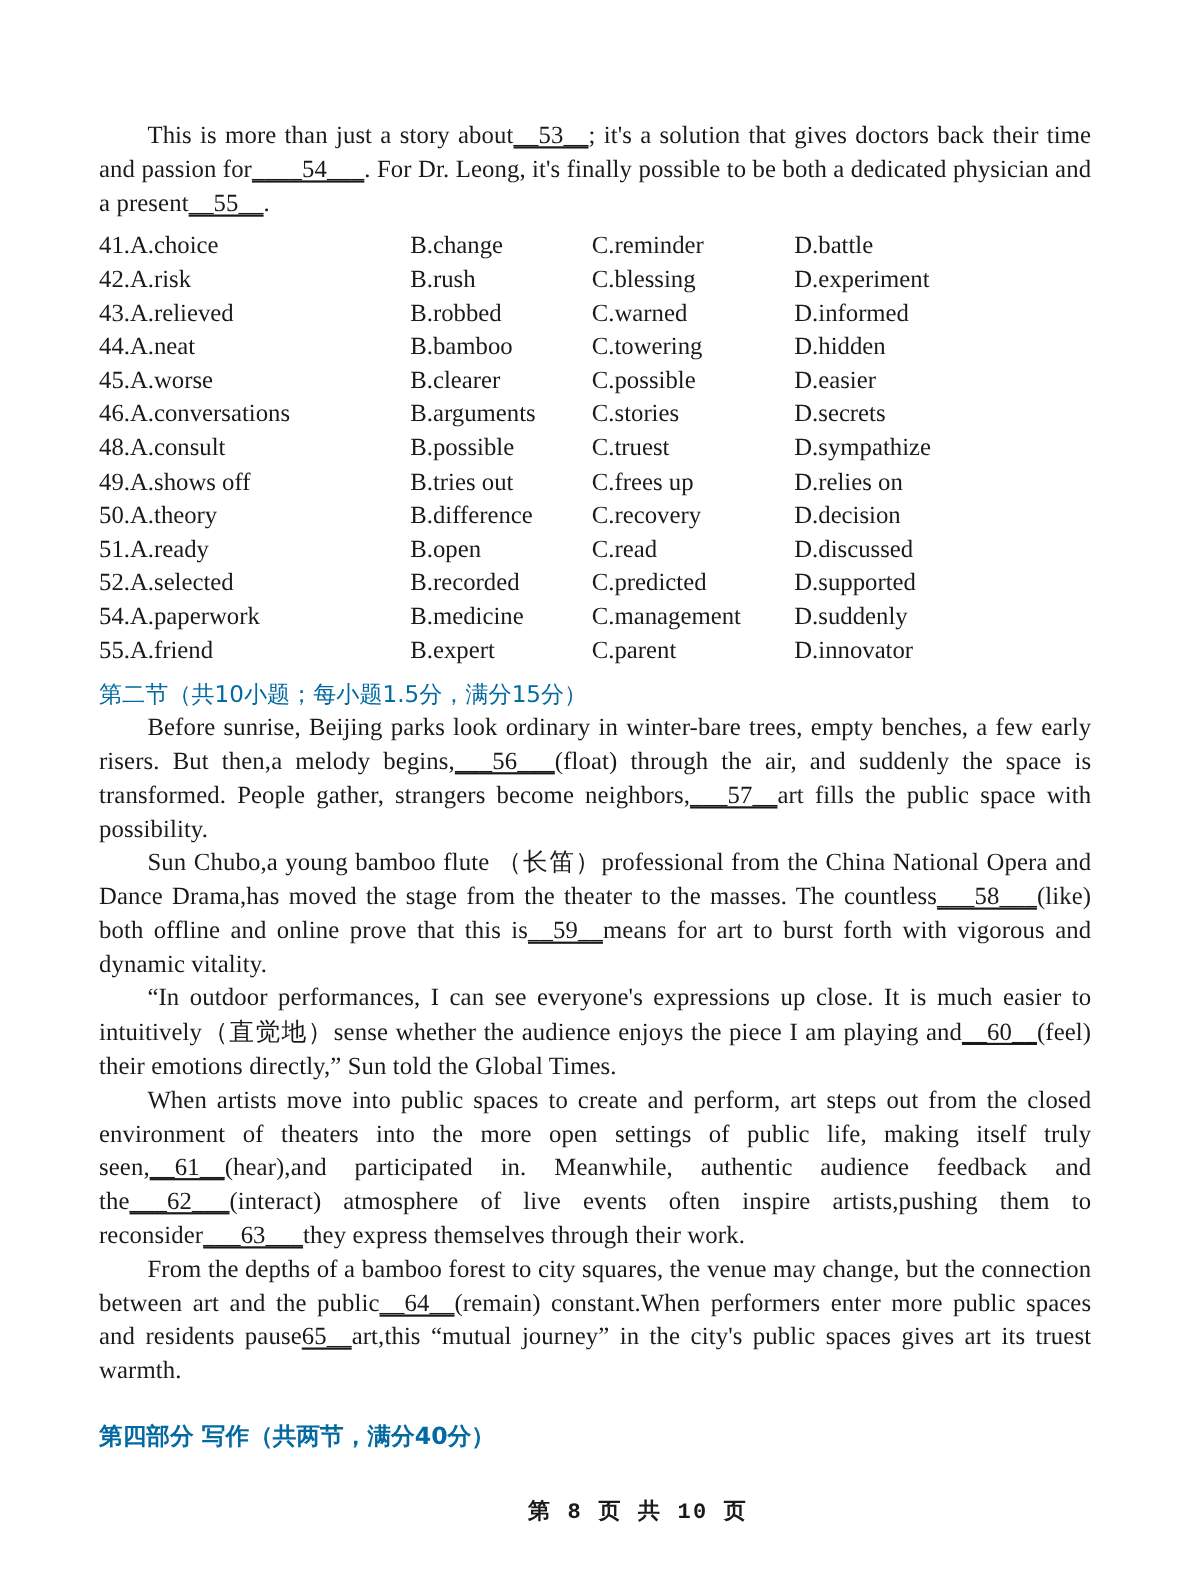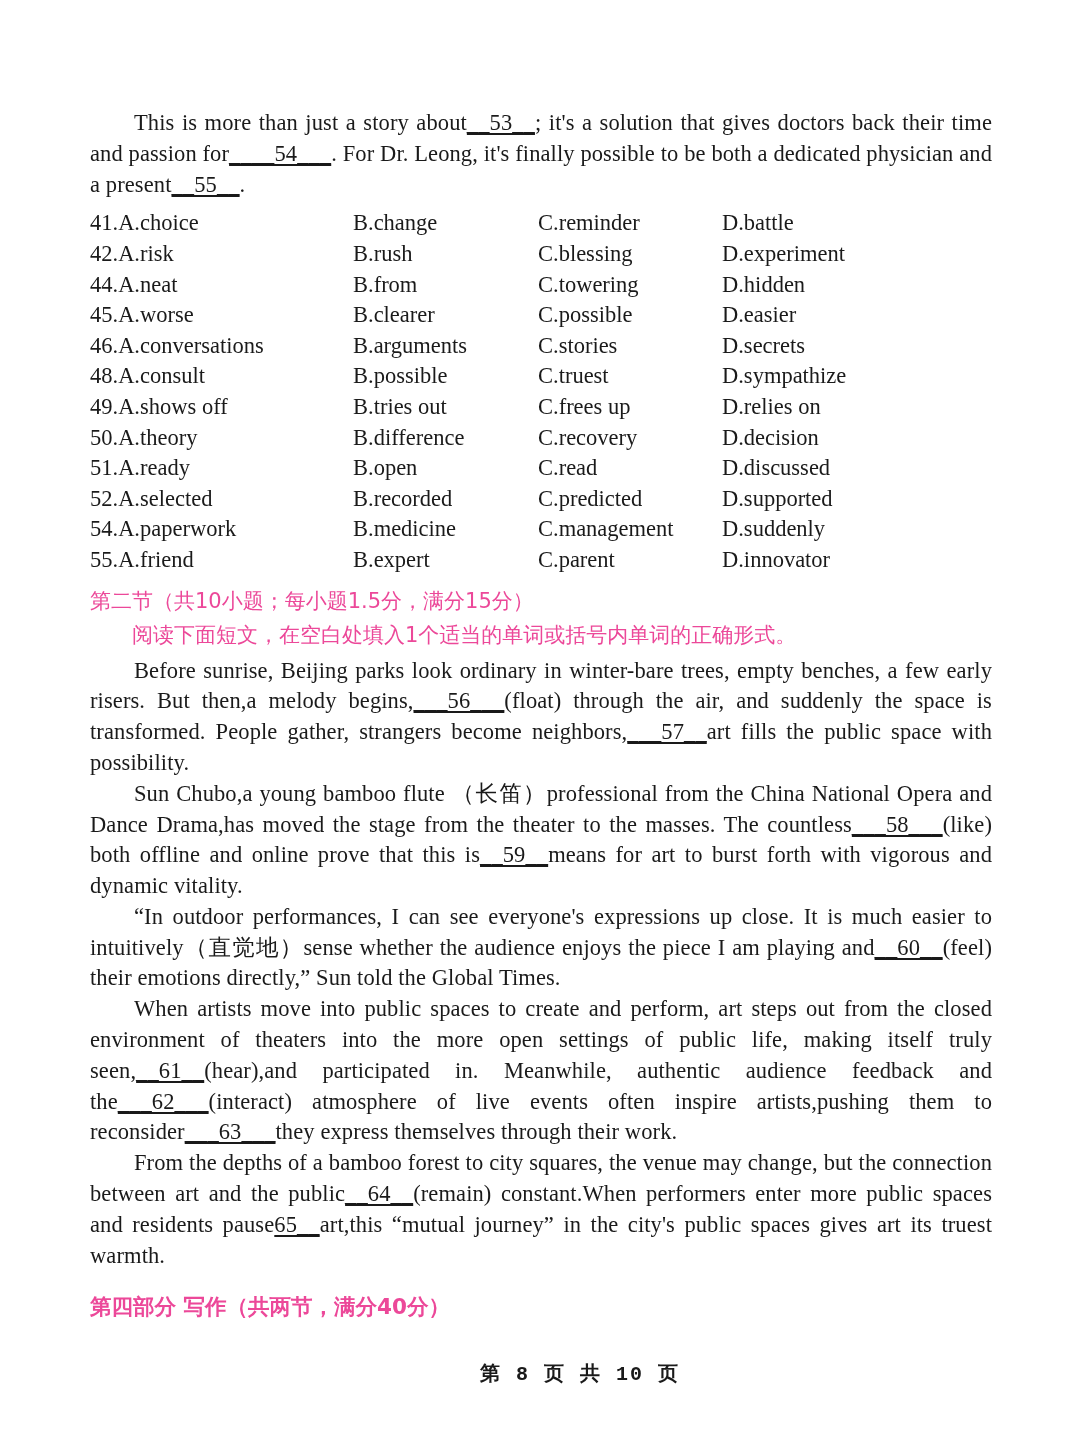--- a/index.html
+++ b/index.html
@@ -52,30 +52,30 @@
     margin-top: 8px;
   }
   .opt-row {
     position: relative;
     height: 30.6px;
     font-size: 22.5px;
     line-height: 30.6px;
     white-space: nowrap;
   }
   .opt-a { position: absolute; left: 0px; }
-  .opt-b { position: absolute; left: 263px; text-align: right; }
+  .opt-b { position: absolute; left: 283px; text-align: right; }
   .opt-c { position: absolute; left: 448px; }
   .opt-d { position: absolute; left: 632px; }
 
   
   .cn {
     font-family: "DejaVu Sans", "Liberation Sans", sans-serif;
     font-size: 21px;
     line-height: 30px;
-    color: #ec4899;
+    color: #0369a1;
   }
   .cn-section {
     margin-top: 10px;
     font-weight: 500;
   }
   .cn-instruct {
     text-indent: 42px;
     margin-top: 4px;
     margin-bottom: 6px;
   }
@@ -124,24 +124,30 @@
         <span class="opt-d">D.battle</span>
       </div>
 
       <div class="opt-row">
         <span class="opt-a"><span>42.</span><span>A.risk</span></span>
         <span class="opt-b">B.rush</span>
         <span class="opt-c">C.blessing</span>
         <span class="opt-d">D.experiment</span>
       </div>
 
+      <div class="opt-row">
+        <span class="opt-a"><span>43.</span><span>A.relieved</span></span>
+        <span class="opt-b">B.robbed</span>
+        <span class="opt-c">C.warned</span>
+        <span class="opt-d">D.informed</span>
+      </div>
 
       <div class="opt-row">
         <span class="opt-a"><span>44.</span><span>A.neat</span></span>
-        <span class="opt-b">B.from</span>
+        <span class="opt-b">B.bamboo</span>
         <span class="opt-c">C.towering</span>
         <span class="opt-d">D.hidden</span>
       </div>
 
       <div class="opt-row">
         <span class="opt-a"><span>45.</span><span>A.worse</span></span>
         <span class="opt-b">B.clearer</span>
         <span class="opt-c">C.possible</span>
         <span class="opt-d">D.easier</span>
       </div>
@@ -200,21 +206,20 @@
       <div class="opt-row">
         <span class="opt-a"><span>55.</span><span>A.friend</span></span>
         <span class="opt-b">B.expert</span>
         <span class="opt-c">C.parent</span>
         <span class="opt-d">D.innovator</span>
       </div>
 
     </div>
 
     <div class="cn cn-section">第二节（共10小题；每小题1.5分，满分15分）</div>
-    <div class="cn cn-instruct">阅读下面短文，在空白处填入1个适当的单词或括号内单词的正确形式。</div>
 
     <div class="para indent">
       <span>Before sunrise, Beijing parks look ordinary in winter-bare trees, empty benches, a few early risers. But then,a melody begins,</span><span class="blank nb">___56___</span><span>(float) through the air, and suddenly the space is transformed. People gather, strangers become neighbors,</span><span class="blank nb">___57__</span><span>art fills the public space with possibility.</span>
     </div>
 
     <div class="para indent">
       <span>Sun Chubo,a young bamboo flute （长笛）professional from the China National Opera and Dance Drama,has moved the stage from the theater to the masses. The countless</span><span class="blank nb">___58___</span><span>(like) both offline and online prove that this is</span><span class="blank nb">__59__</span><span>means for art to burst forth with vigorous and dynamic vitality.</span>
     </div>
 
     <div class="para indent">

